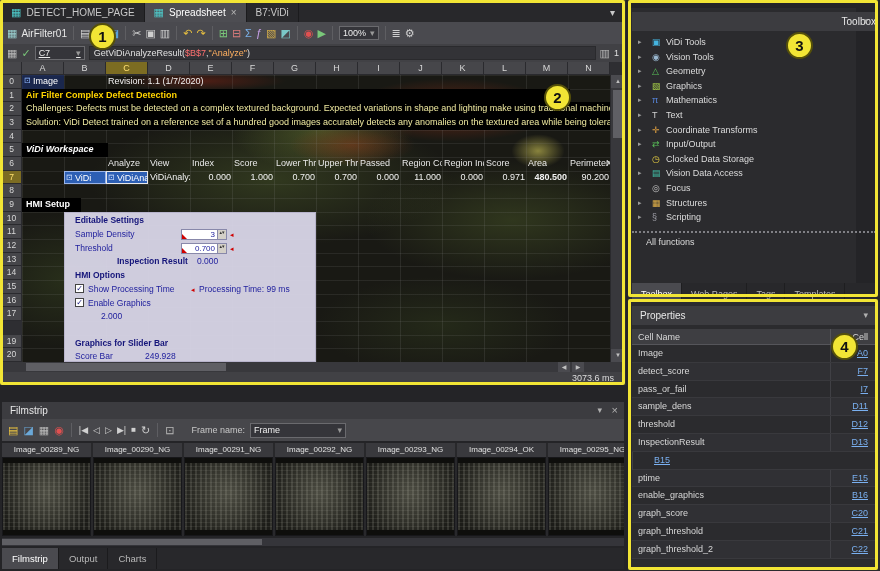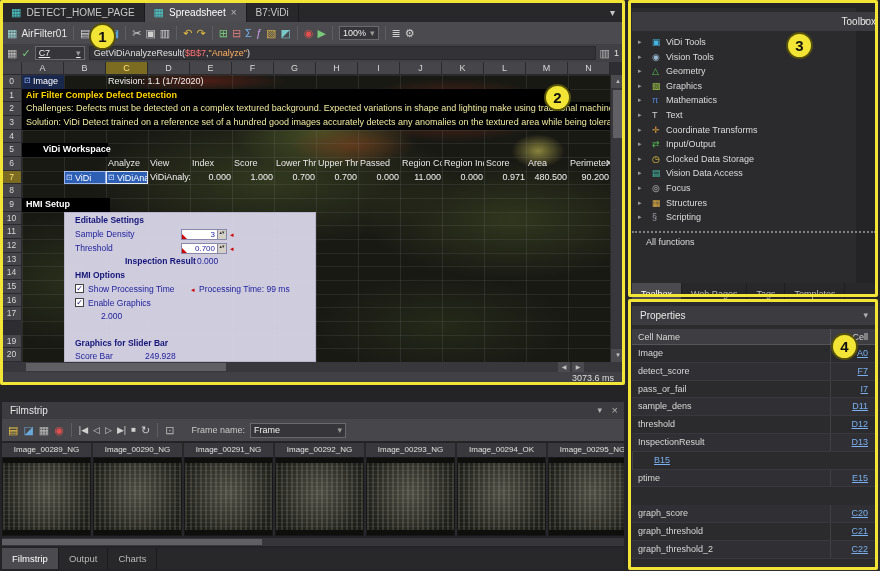--- a/index.html
+++ b/index.html
@@ -219,21 +219,21 @@
       <span class="t9 nw" style="color:#ffd400;font-weight:bold;padding-left:4px;display:block;">Air Filter Complex Defect Detection</span>
     </div>
     <div class="bar abs" style="left:0;top:27.3px;width:588px;overflow:hidden;">
       <span class="t9 nw" style="color:#efe9a0;padding-left:4px;display:block;">Challenges: Defects must be detected on a complex textured background. Expected variations in shape and lighting make using traditional machine vision challenging; the vision system must tolerate these changes.</span>
     </div>
     <div class="bar abs" style="left:0;top:41px;width:588px;overflow:hidden;">
       <span class="t9 nw" style="color:#efe9a0;padding-left:4px;display:block;">Solution: ViDi Detect trained on a reference set of a hundred good images accurately detects any anomalies on the textured area while being tolerant to natural variations.</span>
     </div>
 
     <div class="bar abs" style="left:0;top:68.3px;width:86px;">
-      <span class="t9 nw" style="color:#fff;font-weight:bold;padding-left:21px;display:block;">ViDi Workspace</span>
+      <span class="t9 nw" style="color:#fff;font-weight:bold;padding-left:4px;display:block;font-style:italic;">ViDi Workspace</span>
     </div>
 
     <div class="h6" style="left:86px;">Analyze</div>
     <div class="h6" style="left:128px;">View</div>
     <div class="h6" style="left:170px;">Index</div>
     <div class="h6" style="left:212px;">Score</div>
     <div class="h6" style="left:254px;">Lower Threshold</div>
     <div class="h6" style="left:296px;">Upper Threshold</div>
     <div class="h6" style="left:338px;">Passed</div>
     <div class="h6" style="left:380px;">Region Count</div>
@@ -253,24 +253,24 @@
     </div>
     <div class="abs nw" style="left:128px;top:96.5px;width:40px;overflow:hidden;color:#f2f2f2;font-size:9px;">ViDiAnalyze</div>
     <div class="num" style="left:169px;">0.000</div>
     <div class="num" style="left:211px;">1.000</div>
     <div class="num" style="left:253px;">0.700</div>
     <div class="num" style="left:295px;">0.700</div>
     <div class="num" style="left:337px;">0.000</div>
     <div class="num" style="left:379px;">11.000</div>
     <div class="num" style="left:421px;">0.000</div>
     <div class="num" style="left:463px;">0.971</div>
-    <div class="num" style="left:505px;">480.500</div>
+    <div class="num" style="left:505px;font-weight:bold;">480.500</div>
     <div class="num" style="left:547px;">90.200</div>
 
-    <div class="bar abs" style="left:0;top:123px;width:88px;">
+    <div class="bar abs" style="left:0;top:123px;width:59px;">
       <span class="t9 nw" style="color:#fff;font-weight:bold;padding-left:4px;display:block;">HMI Setup</span>
     </div>
 
     <div class="hmi abs">
       <div class="navyb abs" style="left:10px;top:1px;">Editable Settings</div>
 
       <div class="navy abs" style="left:10px;top:15px;">Sample Density</div>
       <div class="ibox" style="left:116px;top:16px;">
         <span>3</span>
         <span class="spin">▴▾</span>
@@ -279,21 +279,21 @@
       <span class="marker" style="left:165px;top:18px;">◂</span>
 
       <div class="navy abs" style="left:10px;top:29px;">Threshold</div>
       <div class="ibox" style="left:116px;top:30px;">
         <span>0.700</span>
         <span class="spin">▴▾</span>
         <span class="rtri"></span>
       </div>
       <span class="marker" style="left:165px;top:32px;">◂</span>
 
-      <div class="navyb abs" style="left:18px;top:42px;padding-left:42px;">Inspection Result</div>
+      <div class="navyb abs" style="left:10px;top:42px;padding-left:42px;">Inspection Result</div>
       <div class="navy abs" style="left:132px;top:42px;">0.000</div>
 
       <div class="navyb abs" style="left:10px;top:56px;">HMI Options</div>
 
       <span class="cb" style="left:10px;top:71px;">✓</span>
       <div class="navy abs" style="left:23px;top:70px;">Show Processing Time</div>
       <span class="marker" style="left:126px;top:73px;">◂</span>
       <div class="navy abs" style="left:134px;top:70px;">Processing Time: 99 ms</div>
 
       <span class="cb" style="left:10px;top:85px;">✓</span>
@@ -499,20 +499,24 @@
       <span class="pref">D13</span>
     </div>
     <div class="prow" style="top:149.8px;flex-direction:column;">
       <span class="pname">enable_ptime</span>
       <span class="pref">B15</span>
     </div>
     <div class="prow alt" style="top:167.6px;">
       <span class="pname">ptime</span>
       <span class="pref">E15</span>
     </div>
+    <div class="prow" style="top:185.4px;">
+      <span class="pname">enable_graphics</span>
+      <span class="pref">B16</span>
+    </div>
     <div class="prow alt" style="top:203.2px;justify-content:space-between;">
       <span class="pname">graph_score</span>
       <span class="pref">C20</span>
     </div>
     <div class="prow" style="top:221px;">
       <span class="pname">graph_threshold</span>
       <span class="pref">C21</span>
     </div>
     <div class="prow alt" style="top:238.8px;">
       <span class="pname">graph_threshold_2</span>

